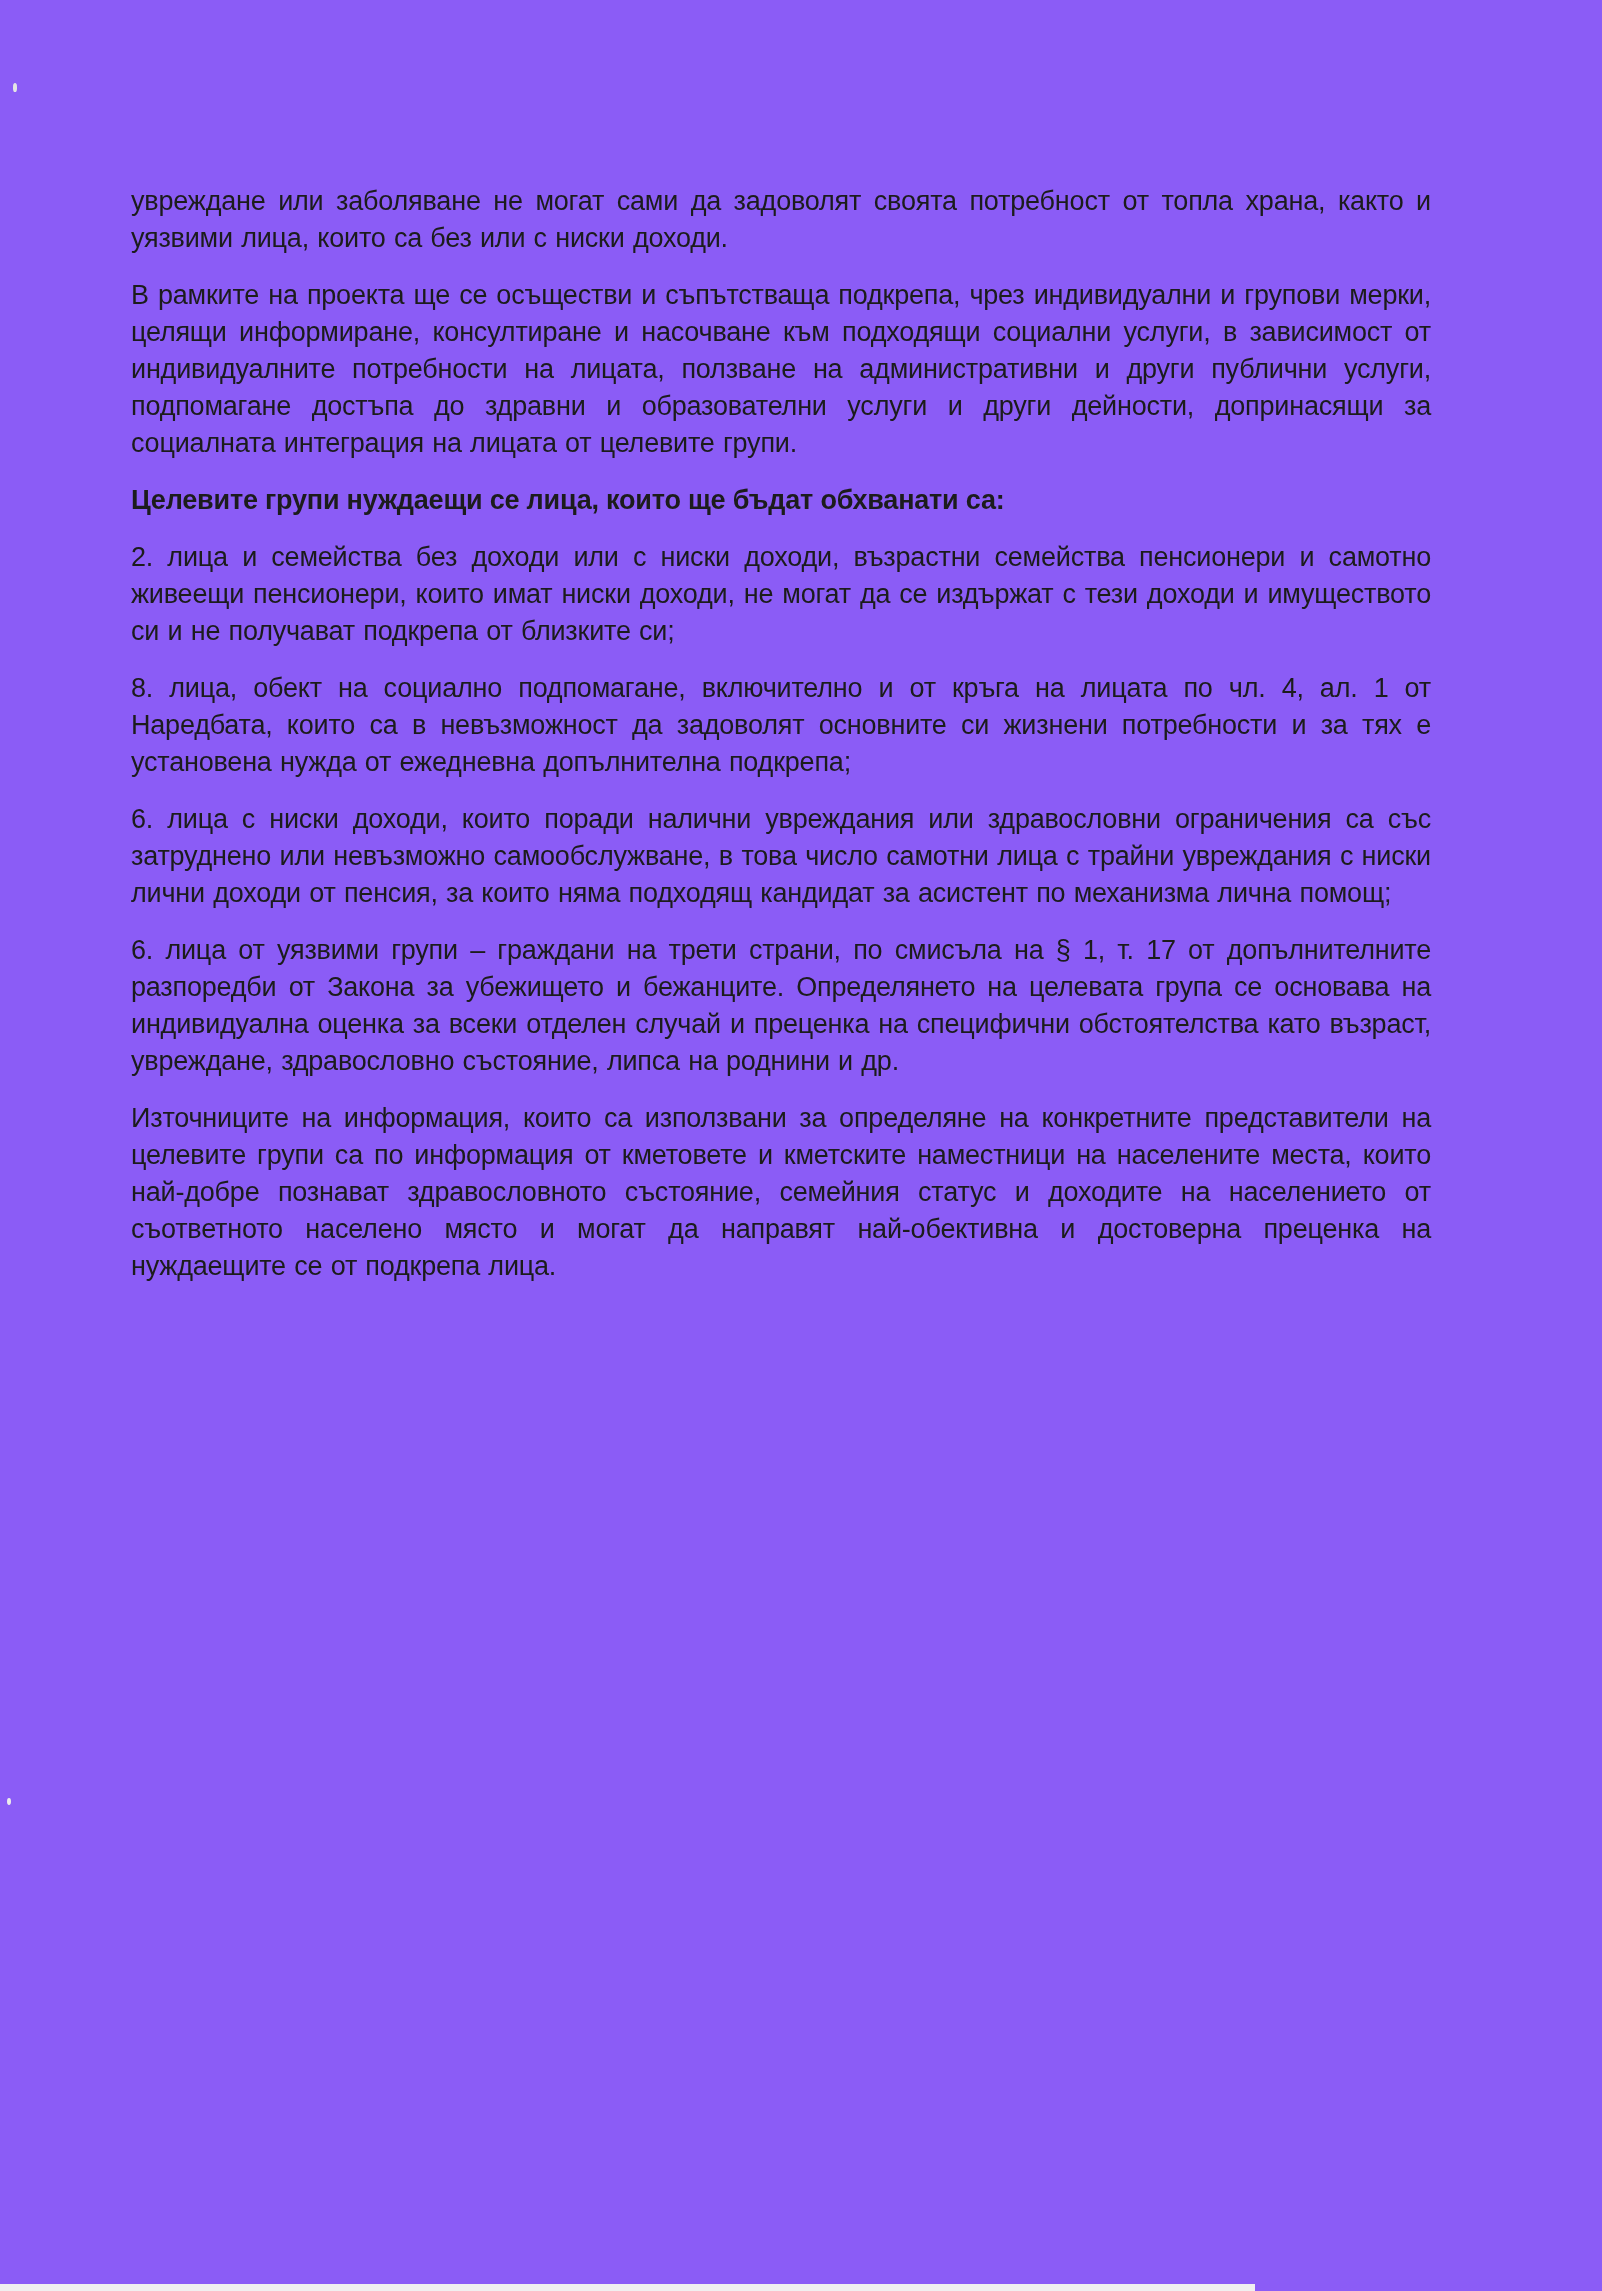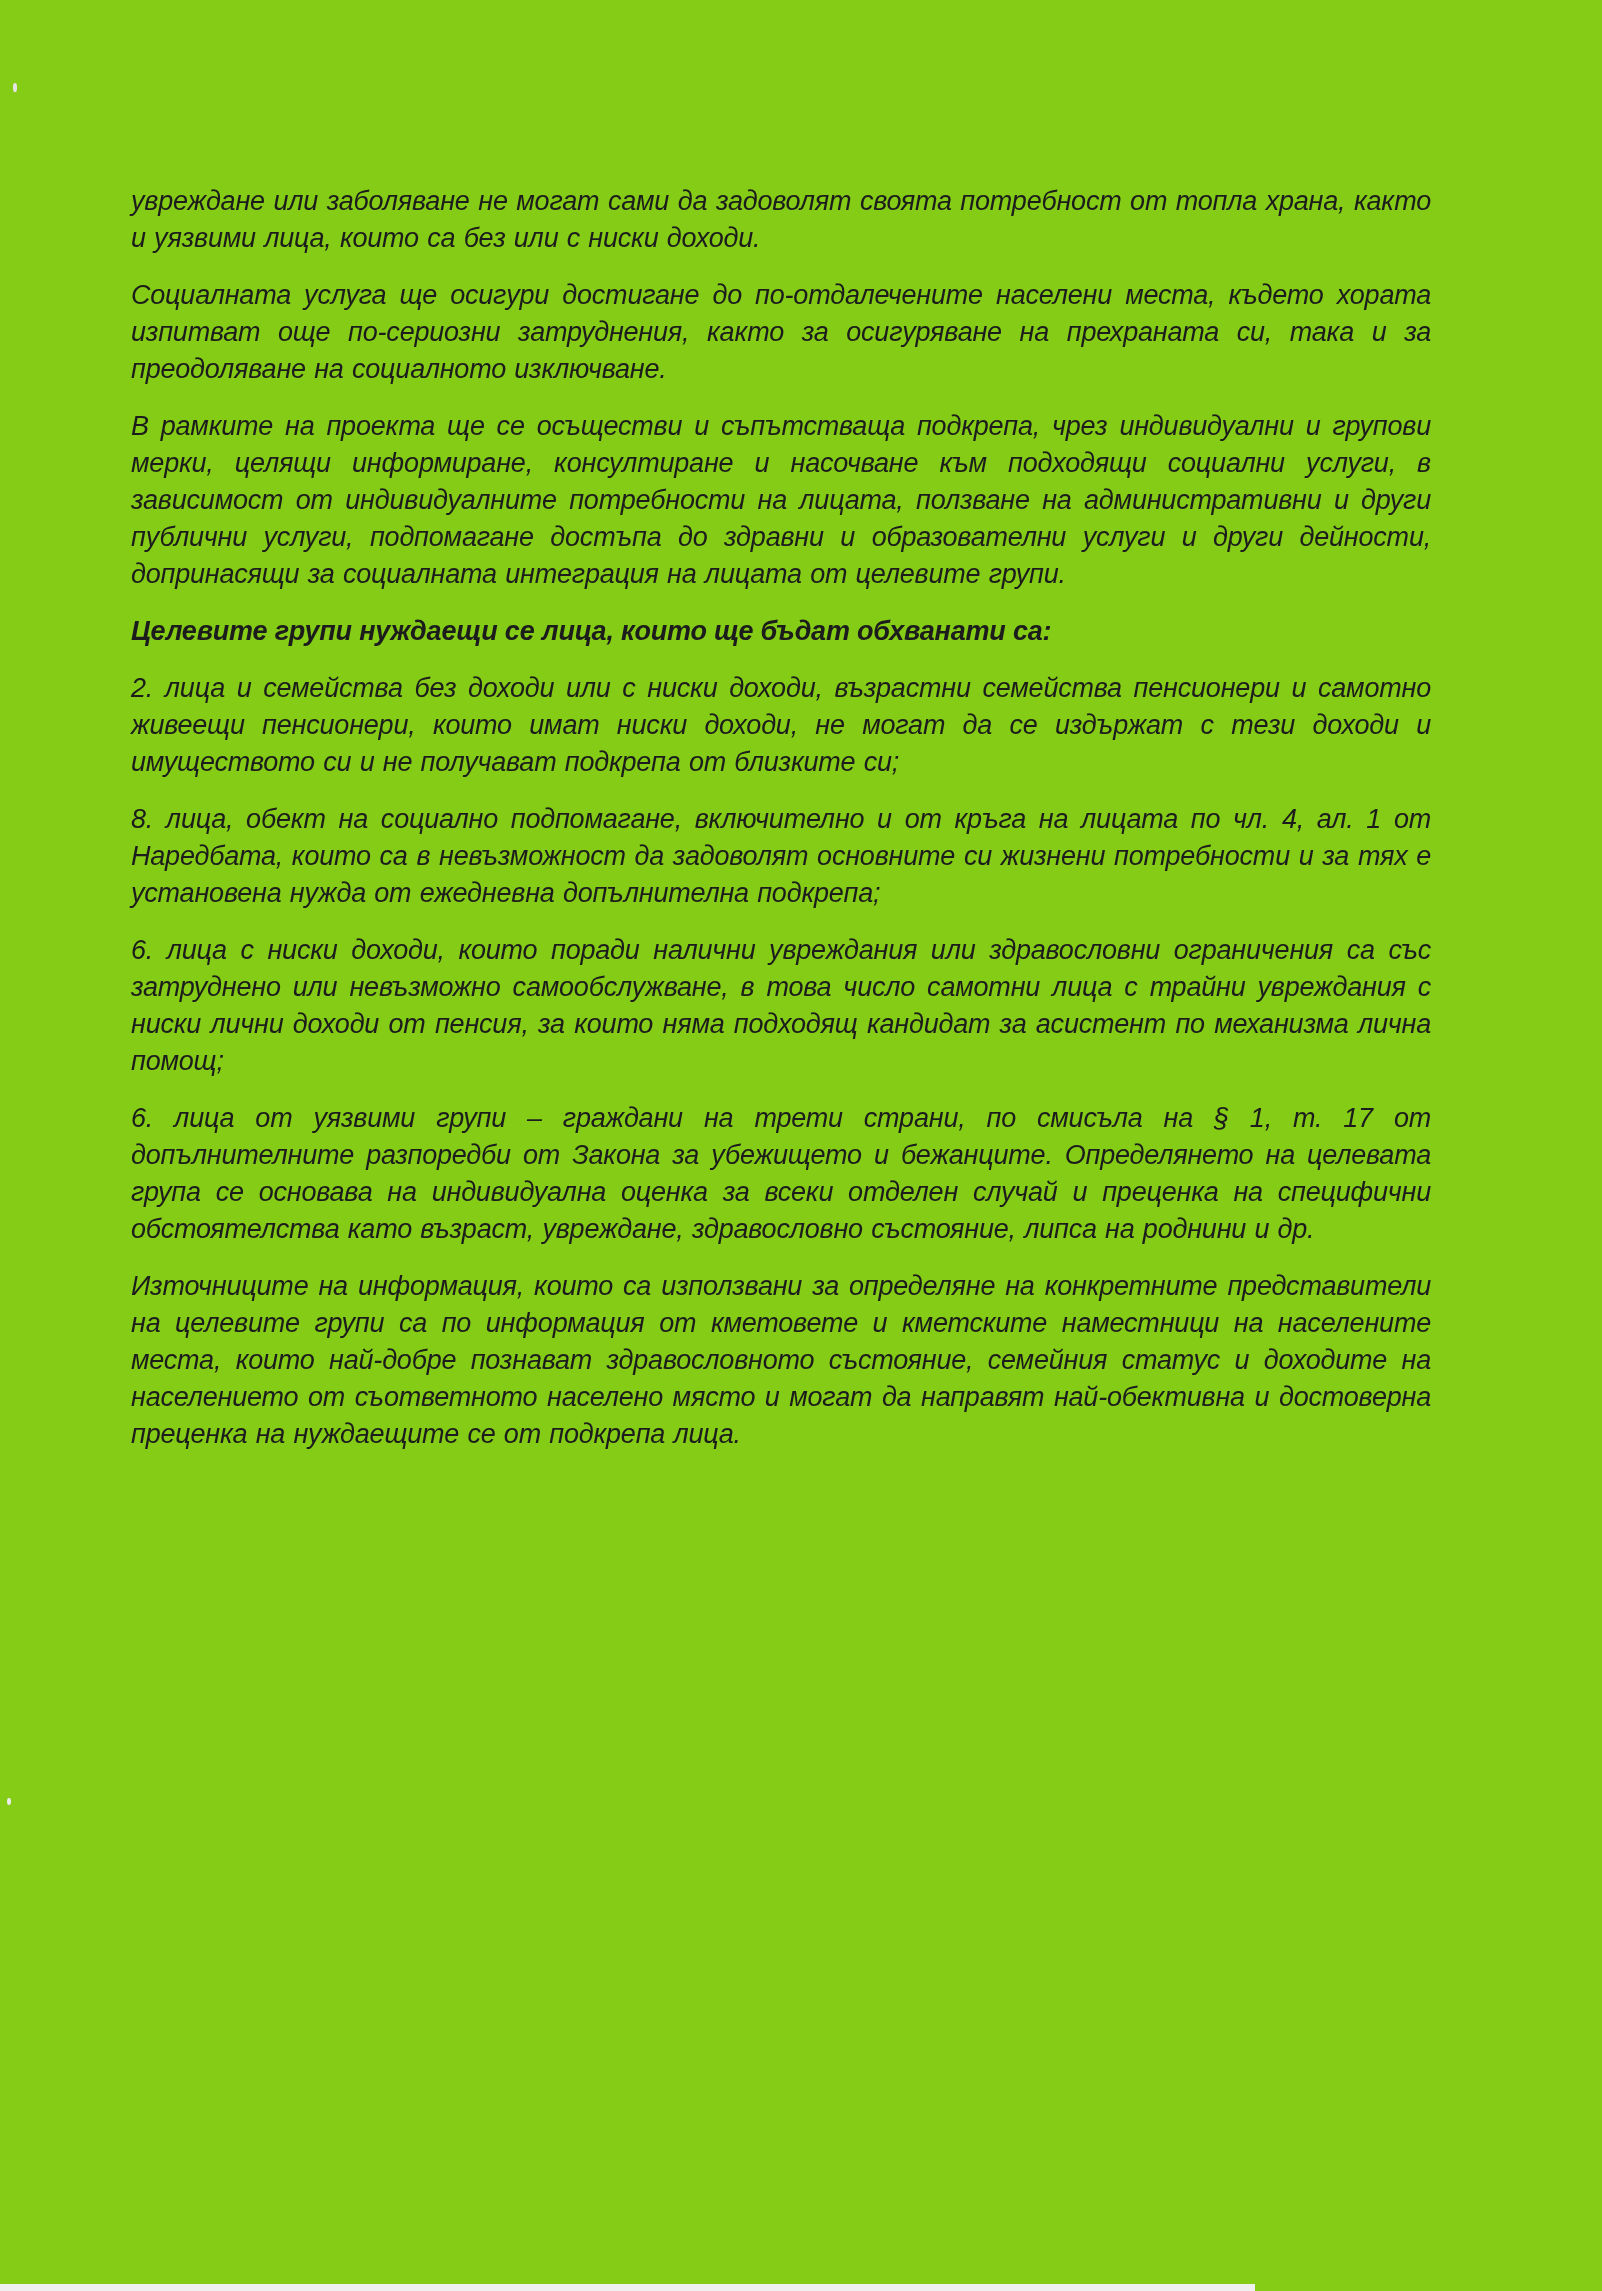--- a/index.html
+++ b/index.html
@@ -11,22 +11,21 @@
     width: 1603px;
     height: 2291px;
     position: relative;
     overflow: hidden;
     font-family: "Liberation Sans", sans-serif;
     color: #1c1c1c;
   }
   .scan-page {
     position: absolute;
     inset: 0;
-    background: #84cc16;
-    font-style: italic;
+    background: #8b5cf6;
   }
   .doc-content {
     position: absolute;
     top: 183px;
     left: 131px;
     width: 1300px;
   }
   .para {
     font-size: 27px;
     line-height: 37px;
@@ -86,21 +85,20 @@
 
 <div class="scan-page">
 
   <span class="speck-1"></span>
   <span class="speck-2"></span>
 
   <div class="doc-content">
 
     <p class="para">увреждане или заболяване не могат сами да задоволят своята потребност от топла храна, както и уязвими лица, които са без или с ниски доходи.</p>
 
-    <p class="para">Социалната услуга ще осигури достигане до по-отдалечените населени места, където хората изпитват още по-сериозни затруднения, както за осигуряване на прехраната си, така и за преодоляване на социалното изключване.</p>
 
     <p class="para">В рамките на проекта ще се осъществи и съпътстваща подкрепа, чрез индивидуални и групови мерки, целящи информиране, консултиране и насочване към подходящи социални услуги, в зависимост от индивидуалните потребности на лицата, ползване на административни и други публични услуги, подпомагане достъпа до здравни и образователни услуги и други дейности, допринасящи за социалната интеграция на лицата от целевите групи.</p>
 
     <p class="heading">Целевите групи нуждаещи се лица, които ще бъдат обхванати са:</p>
 
     <p class="list-item">2. лица и семейства без доходи или с ниски доходи, възрастни семейства пенсионери и самотно живеещи пенсионери, които имат ниски доходи, не могат да се издържат с тези доходи и имуществото си и не получават подкрепа от близките си;</p>
 
     <p class="list-item">8. лица, обект на социално подпомагане, включително и от кръга на лицата по чл. 4, ал. 1 от Наредбата, които са в невъзможност да задоволят основните си жизнени потребности и за тях е установена нужда от ежедневна допълнителна подкрепа;</p>
 
     <p class="list-item">6. лица с ниски доходи, които поради налични увреждания или здравословни ограничения са със затруднено или невъзможно самообслужване, в това число самотни лица с трайни увреждания с ниски лични доходи от пенсия, за които няма подходящ кандидат за асистент по механизма лична помощ;</p>

